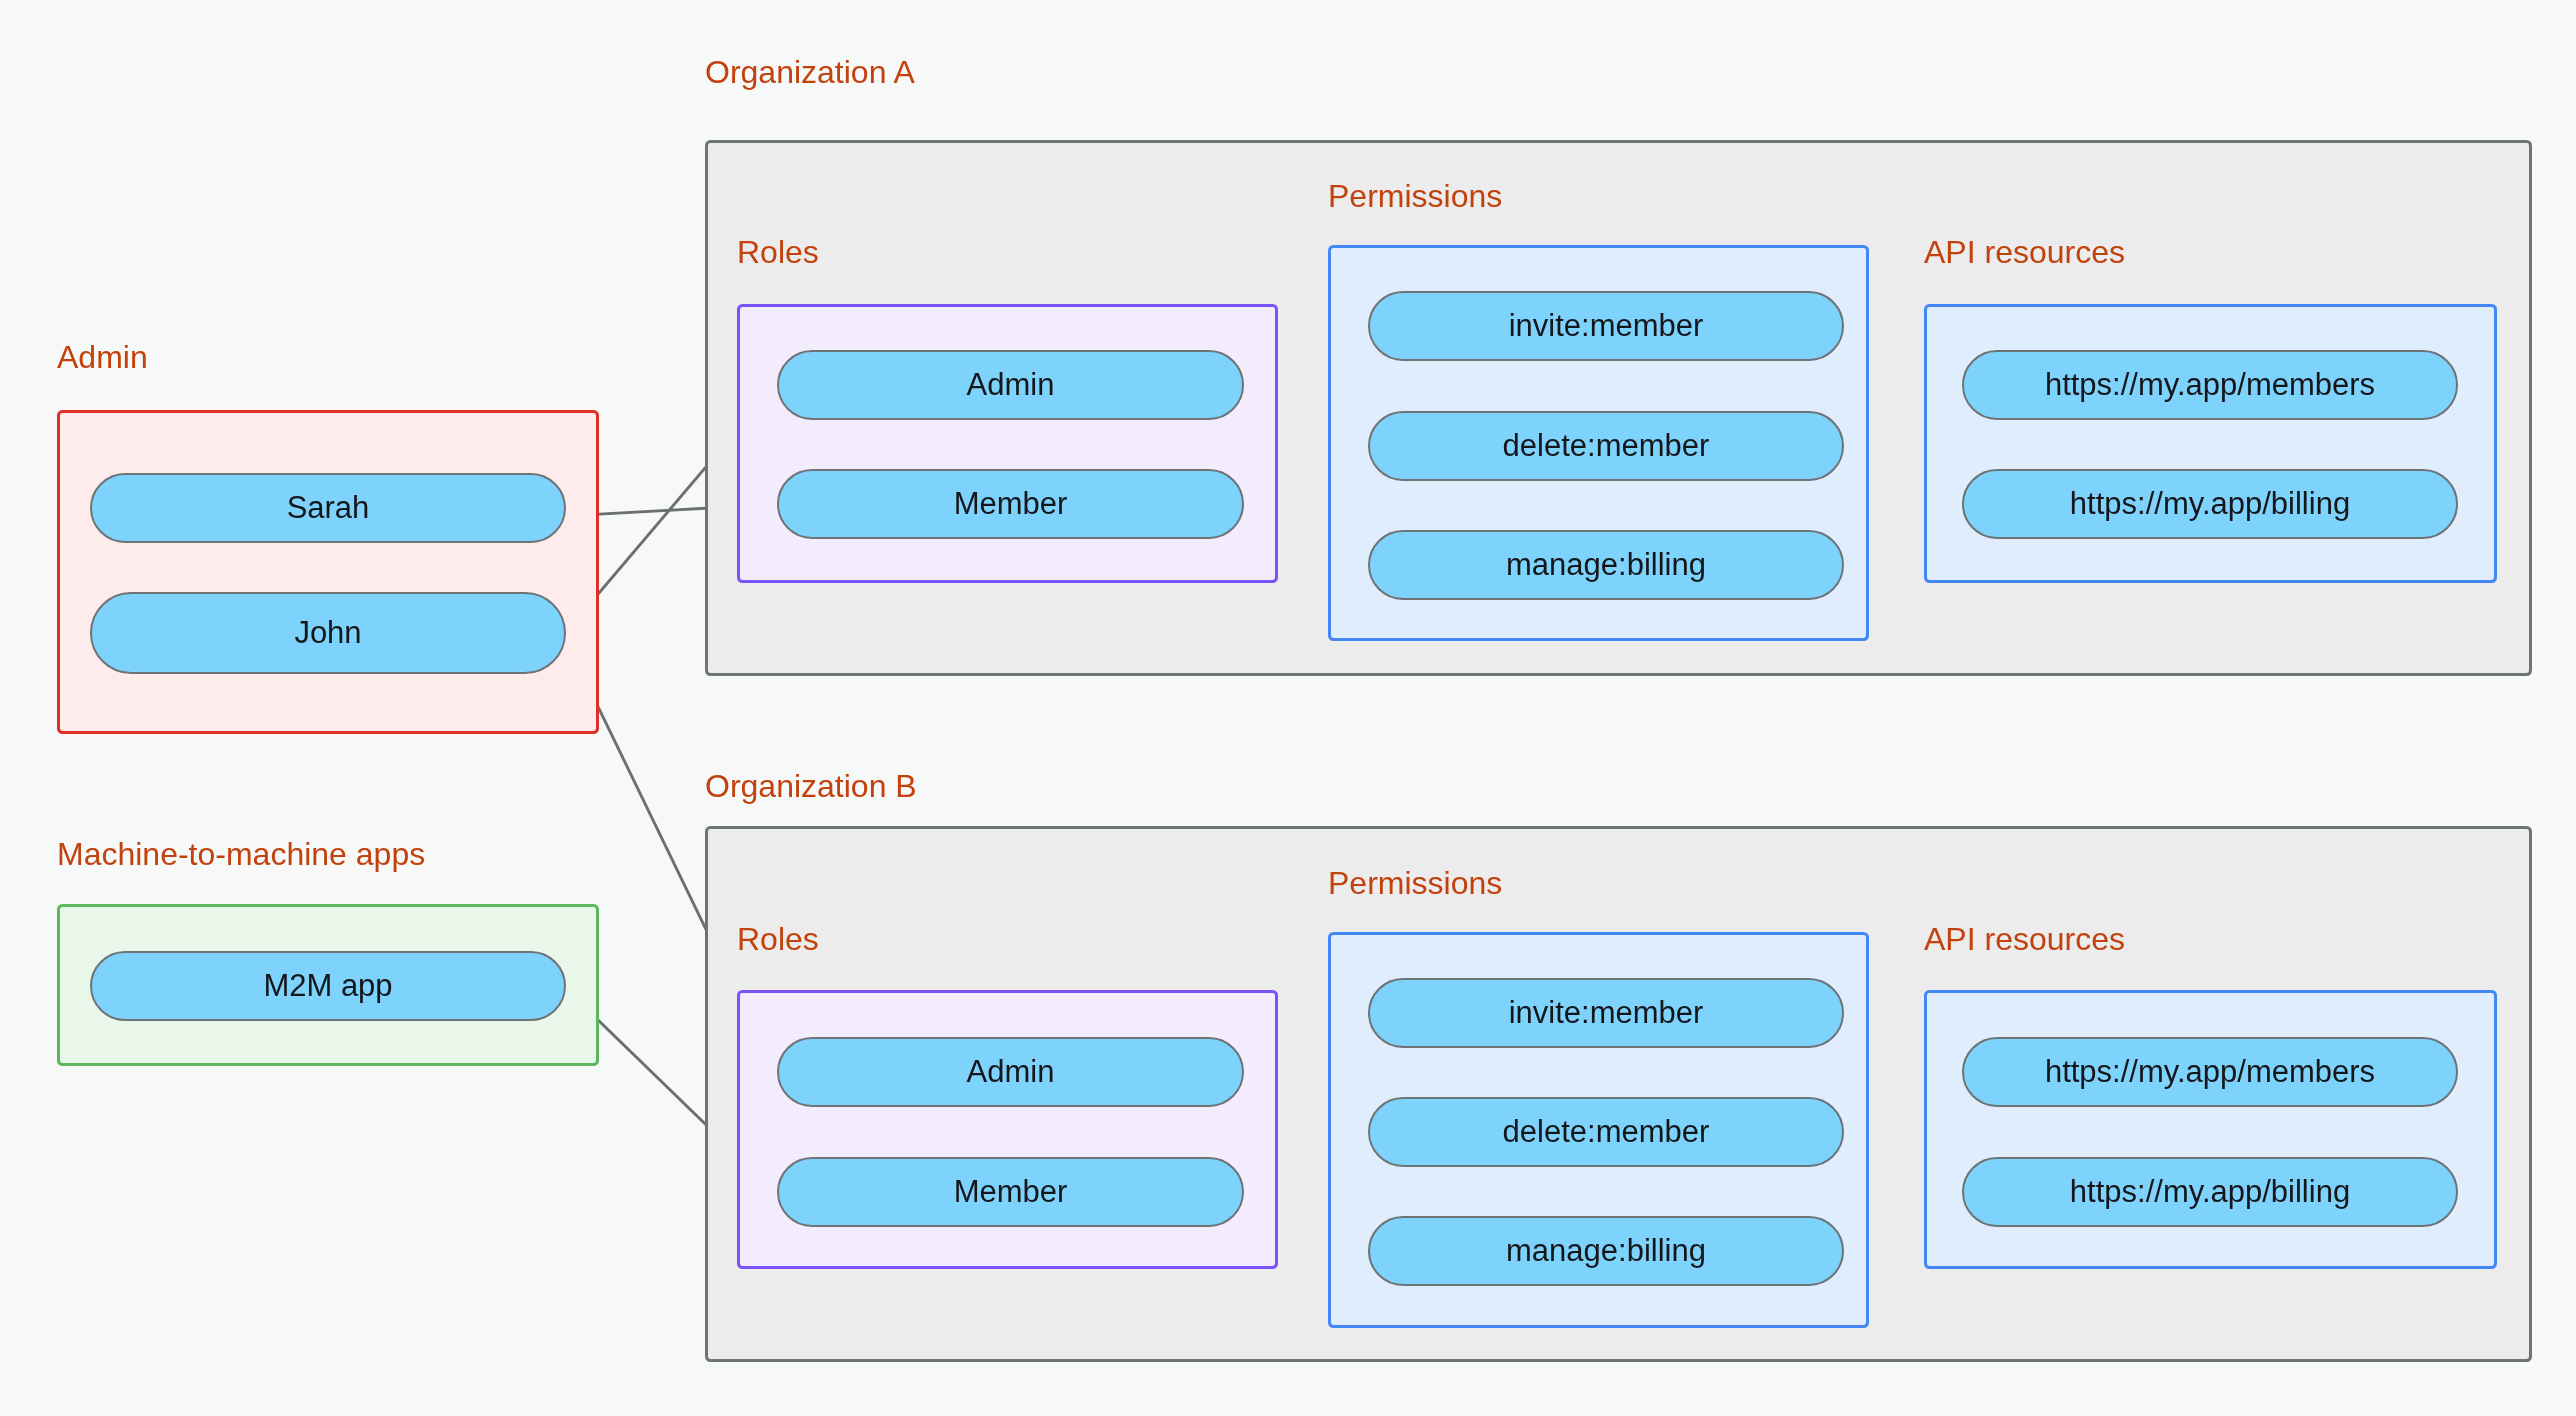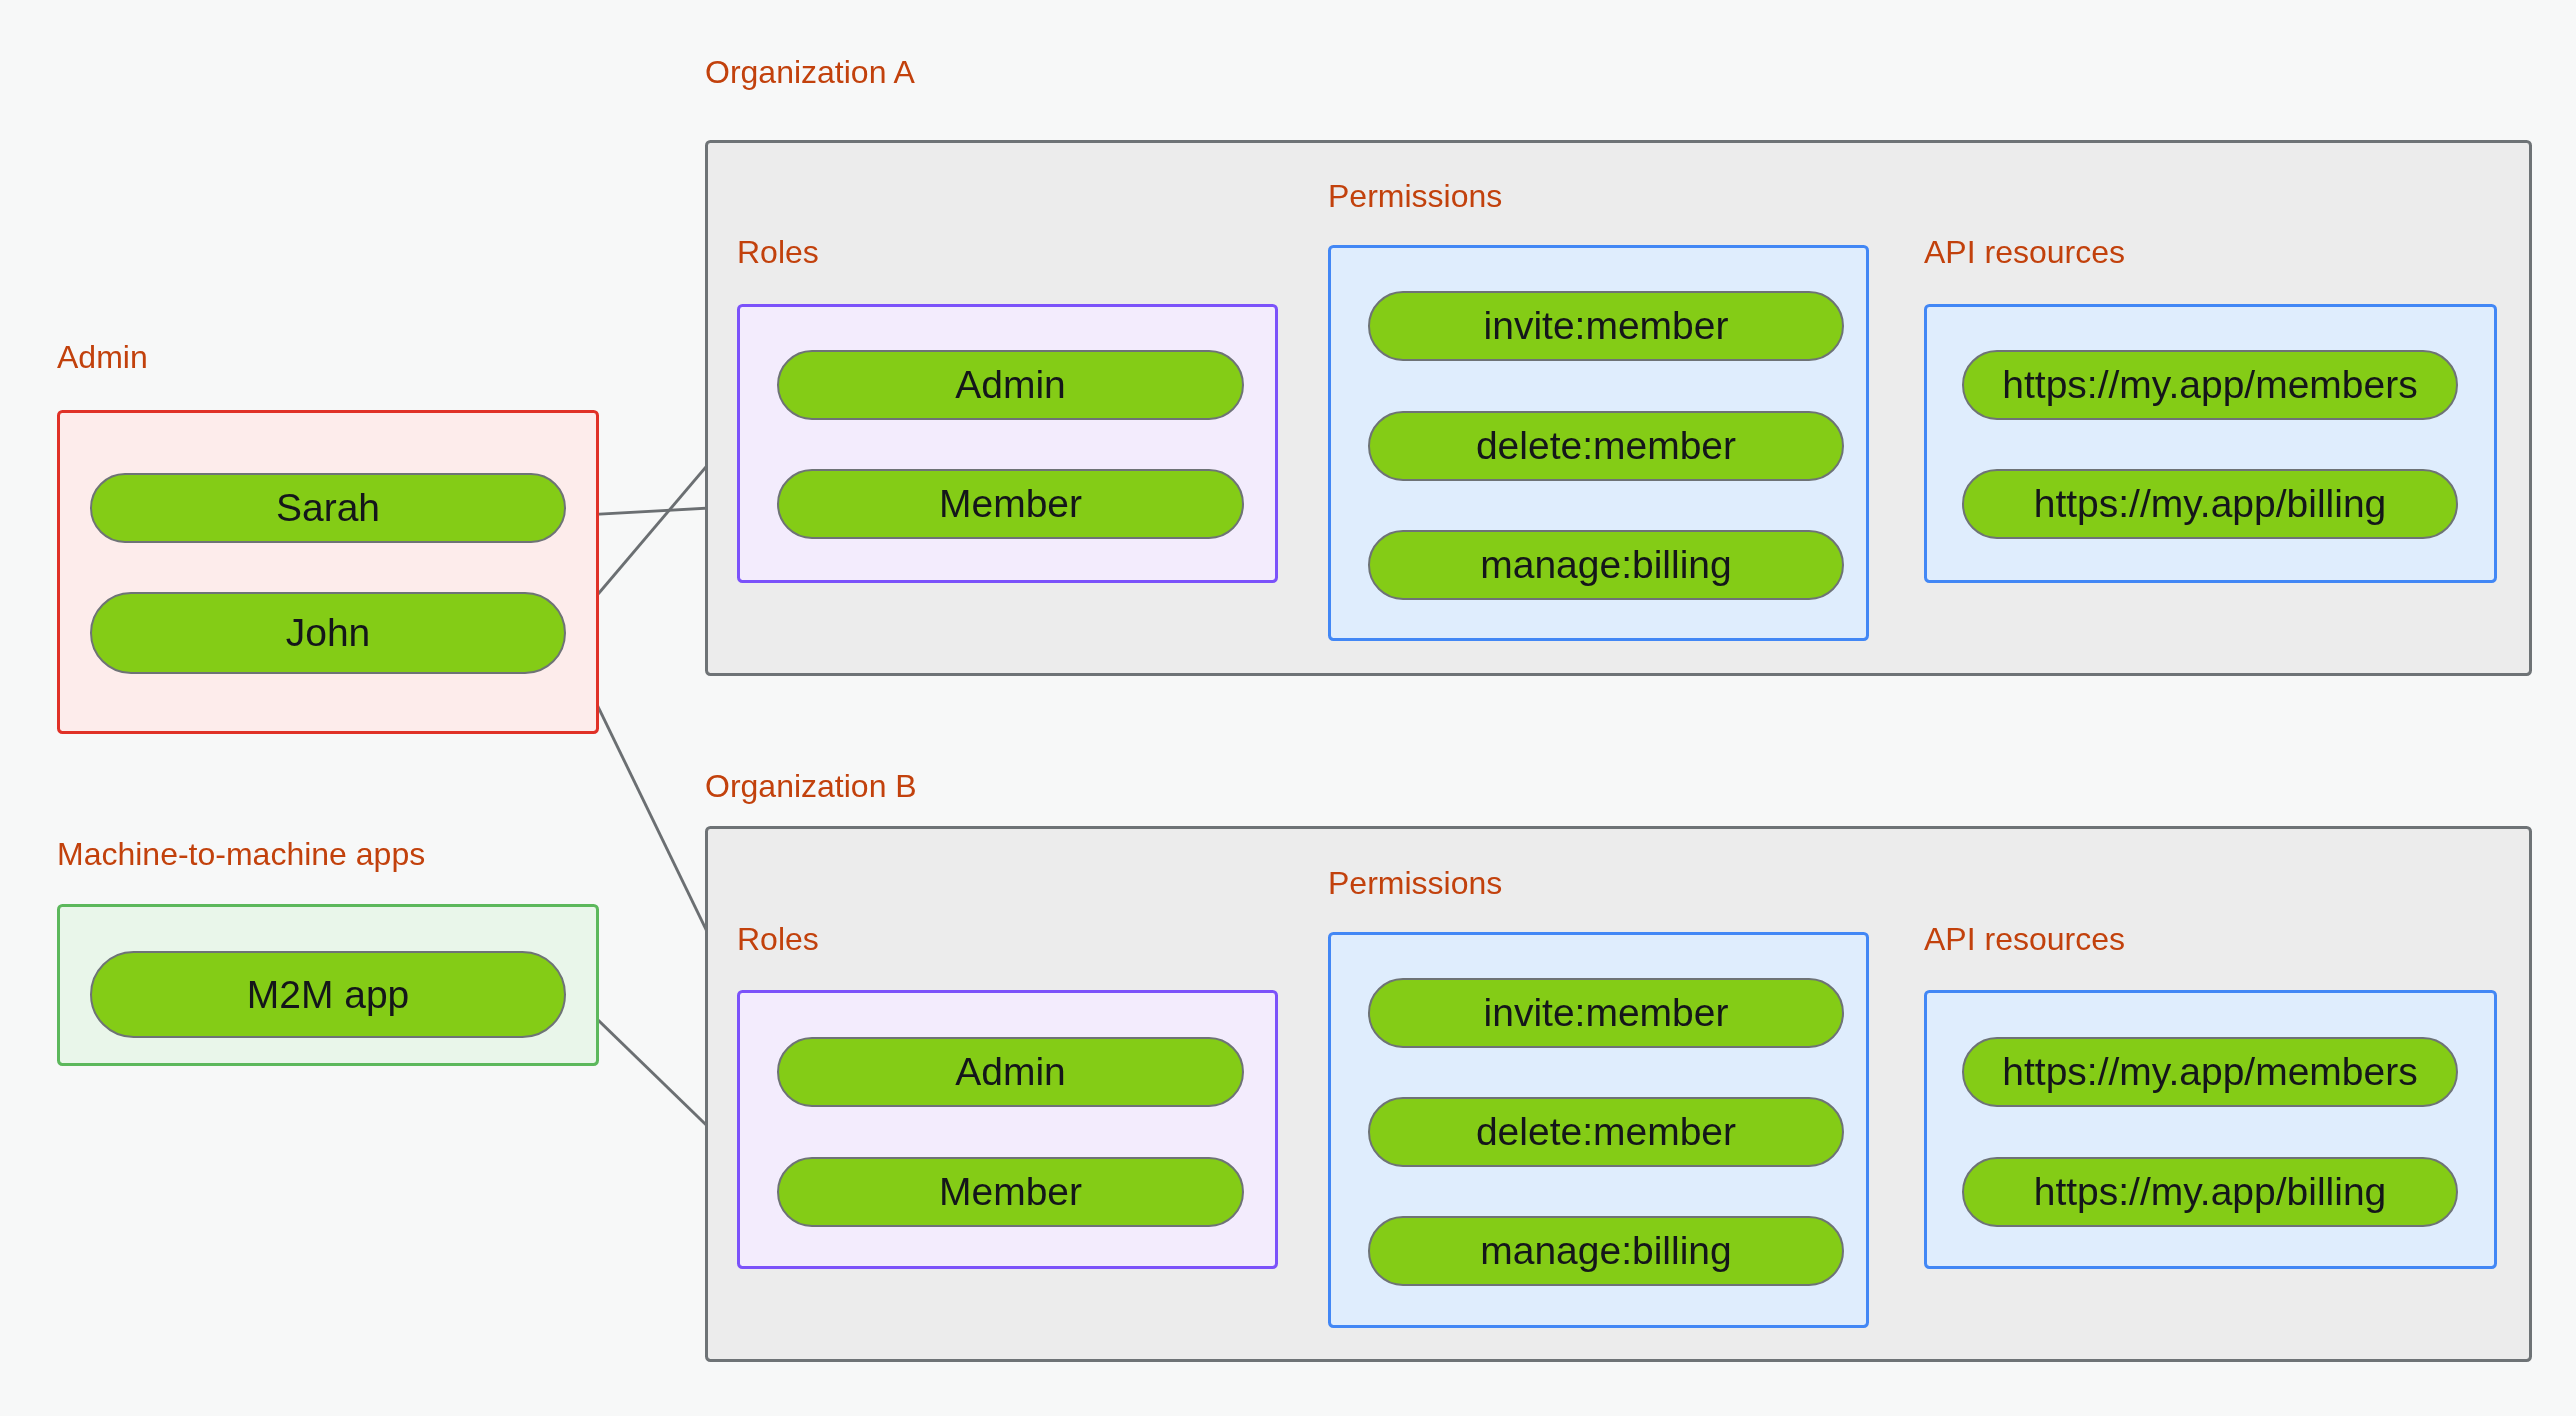--- a/index.html
+++ b/index.html
@@ -72,27 +72,27 @@
     border: 3.6px solid #4287f5;
   }
   .box-api {
     background: #dfedfd;
     border: 3.6px solid #4287f5;
   }
   
   .pill {
     position: absolute;
     box-sizing: border-box;
-    background: #84cc16;
+    background: #7dd3fc;
     border: 2.7px solid #6e7376;
     border-radius: 900px;
     display: flex;
     align-items: center;
     justify-content: center;
-    font-size: 39px;
+    font-size: 31px;
     color: #14161a;
     z-index: 4;
     white-space: nowrap;
     text-align: center;
   }
 </style>
 </head>
 <body>
 
 <div id="canvas">
@@ -148,21 +148,21 @@
     <circle class="edge-dot" cx="2178" cy="1323" r="11"></circle>
   </svg>
 
   <div class="group-label" style="left:57px; top:341px;">Admin</div>
   <div class="group-box box-users" style="left:57px; left:57px; top:410px; width:542px; height:324px;"></div>
   <div class="pill" style="left:90px; top:473px; width:476px; height:70px;">Sarah</div>
   <div class="pill" style="left:90px; top:592px; width:476px; height:82px;">John</div>
 
   <div class="group-label" style="left:57px; top:838px;">Machine-to-machine apps</div>
   <div class="group-box box-m2m" style="left:57px; top:904px; width:542px; height:162px;"></div>
-  <div class="pill" style="left:90px; top:951px; width:476px; height:87px;">M2M app</div>
+  <div class="pill" style="left:90px; top:951px; width:476px; height:70px;">M2M app</div>
 
   <div class="group-label" style="left:705px; top:56px;">Organization A</div>
   <div class="group-box box-org" style="left:705px; top:140px; width:1827px; height:536px;"></div>
 
   <div class="group-label" style="left:737px; top:236px;">Roles</div>
   <div class="group-box box-roles" style="left:737px; top:304px; width:541px; height:279px;"></div>
   <div class="pill" style="left:777px; top:350px; width:467px; height:70px;">Admin</div>
   <div class="pill" style="left:777px; top:469px; width:467px; height:70px;">Member</div>
 
   <div class="group-label" style="left:1328px; top:180px;">Permissions</div>

